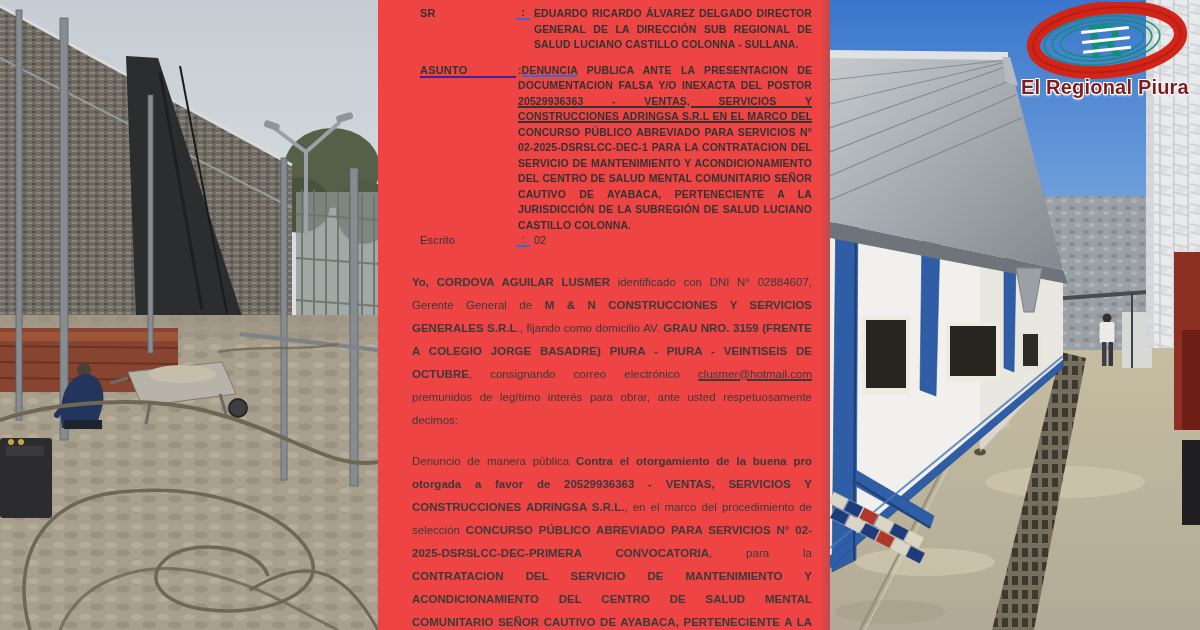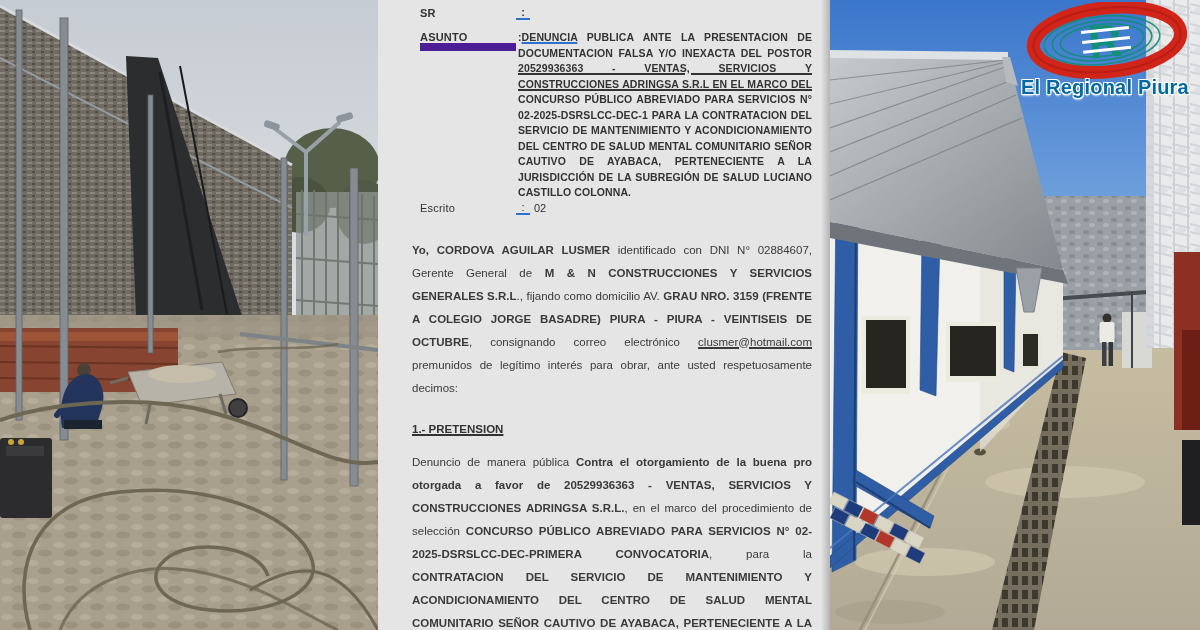--- a/index.html
+++ b/index.html
@@ -4,48 +4,48 @@
 <style>
   html,body{margin:0;padding:0;background:#222;}
   .stage{position:relative;width:1200px;height:630px;overflow:hidden;background:#fff;
          font-family:"Liberation Sans", sans-serif;}
   .photo{position:absolute;top:0;height:630px;overflow:hidden;}
   .photo svg{display:block;width:100%;height:100%;}
   .photo-left{left:0;width:378px;}
   .photo-right{left:830px;width:370px;}
 
   
-  .doc{position:absolute;left:378px;top:0;width:452px;height:630px;background:#e5e5e5;
+  .doc{position:absolute;left:378px;top:0;width:452px;height:630px;background:#ef4444;
        color:#333;overflow:hidden;z-index:5;}
   .doc::after{content:"";position:absolute;top:0;right:0;width:9px;height:100%;
        background:linear-gradient(to right,rgba(255,255,255,0),rgba(90,90,90,.35));}
   .doc-top{padding:6px 18px 0 42px;}
   .row{display:flex;align-items:flex-start;}
   .lab{flex:0 0 96px;font-weight:bold;font-size:11px;letter-spacing:.2px;padding-top:1px;}
-  .lab-underline{border-bottom:8px solid #4c1d95;margin-right:2px;}
+  .lab-underline{border-bottom:2px solid #4c1d95;margin-right:2px;}
   .sep{flex:0 0 14px;text-align:center;font-weight:bold;font-size:11px;
        border-bottom:2px solid #2e6fd0;height:12px;line-height:12px;margin-right:4px;}
   .blk{flex:1;font-weight:bold;font-size:10.5px;line-height:15.5px;text-align:justify;
        letter-spacing:.1px;}
   .colon{font-weight:bold;}
   .row-asunto{margin-top:10px;}
   .row-escrito{}
   .esc-val{font-size:11px;padding-top:1px;}
   .doc-body{padding:24px 18px 0 34px;font-size:11.5px;line-height:23px;text-align:justify;
        color:#3a3a3a;}
   .para{margin:0 0 18px 0;}
   .heading{font-size:11.5px;font-weight:bold;text-decoration:underline;
        text-decoration-thickness:1.5px;margin:2px 0 10px 0;color:#333;}
   .b{font-weight:bold;}
   .u{text-decoration:underline;text-decoration-thickness:1.5px;margin-top:10px;}
   .ub{text-decoration:underline;text-decoration-color:#2e6fd0;text-decoration-thickness:2px;margin-top:20px;}
 
   
   .logo{position:absolute;left:1012px;top:2px;width:186px;height:96px;z-index:8;text-align:center;}
-  .logo-text{margin-top:-14px;font-weight:bold;font-size:20px;color:#0369a1;letter-spacing:.2px;
+  .logo-text{margin-top:-14px;font-weight:bold;font-size:20px;color:#7f1d1d;letter-spacing:.2px;
      text-shadow:-1px -1px 0 #fff,1px -1px 0 #fff,-1px 1px 0 #fff,1px 1px 0 #fff,
                  0 2px 2px rgba(255,255,255,.8);}
 </style>
 </head>
 <body>
 
 <div class="stage">
 
   <div class="photo photo-left">
     <svg viewBox="0 0 378 630" preserveAspectRatio="none">
@@ -150,34 +150,34 @@
         <path d="M218,352 C260,344 300,352 338,344" stroke-width="2.5" opacity=".8"></path>
       </g>
     </svg>
   </div>
 
   <div class="doc">
     <div class="doc-top">
       <div class="row">
         <span class="lab">SR</span>
         <span class="sep">:</span>
+        <div class="blk"><span>EDUARDO RICARDO ÁLVAREZ DELGADO DIRECTOR GENERAL DE LA DIRECCIÓN SUB REGIONAL DE SALUD  LUCIANO CASTILLO COLONNA - SULLANA.</span></div>
       </div>
       <div class="row row-asunto">
         <span class="lab lab-underline">ASUNTO</span>
         <div class="blk"><span class="colon">:</span><span><span class="ub">DENUNCIA</span><span> PUBLICA ANTE LA PRESENTACION DE DOCUMENTACION FALSA Y/O INEXACTA DEL POSTOR </span><span class="u">20529936363 - VENTAS, SERVICIOS Y CONSTRUCCIONES ADRINGSA S.R.L EN EL MARCO DEL</span><span> CONCURSO PÚBLICO ABREVIADO PARA SERVICIOS N° 02-2025-DSRSLCC-DEC-1 PARA LA CONTRATACION DEL SERVICIO DE MANTENIMIENTO Y ACONDICIONAMIENTO DEL CENTRO DE SALUD MENTAL COMUNITARIO SEÑOR CAUTIVO DE AYABACA, PERTENECIENTE A LA JURISDICCIÓN DE LA SUBREGIÓN DE SALUD LUCIANO CASTILLO COLONNA.</span></span></div>
       </div>
       <div class="row row-escrito">
         <span class="lab" style="font-weight:normal;">Escrito</span>
         <span class="sep" style="font-weight:normal;">:</span>
         <span class="esc-val">02</span>
       </div>
     </div>
     <div class="doc-body">
       <p class="para"><span class="b">Yo, CORDOVA AGUILAR LUSMER</span><span> identificado con DNI N° 02884607, Gerente General de </span><span class="b">M &amp; N CONSTRUCCIONES Y SERVICIOS GENERALES S.R.L</span><span>., fijando como domicilio AV. </span><span class="b">GRAU NRO. 3159 (FRENTE A COLEGIO JORGE BASADRE) PIURA - PIURA - VEINTISEIS DE OCTUBRE</span><span>, consignando correo electrónico </span><span class="u">clusmer@hotmail.com</span><span> premunidos de legítimo interés para obrar, ante usted respetuosamente decimos:</span></p>
-      <h3 class="heading">1.- PRETENSION</h3>
       <p class="para"><span>Denuncio de manera pública </span><span class="b">Contra el otorgamiento de la buena pro otorgada a favor de 20529936363 - VENTAS, SERVICIOS Y CONSTRUCCIONES ADRINGSA S.R.L.</span><span>, en el marco del procedimiento de selección </span><span class="b">CONCURSO PÚBLICO ABREVIADO PARA SERVICIOS N° 02-2025-DSRSLCC-DEC-PRIMERA CONVOCATORIA</span><span>, para la </span><span class="b">CONTRATACION DEL SERVICIO DE MANTENIMIENTO Y ACONDICIONAMIENTO DEL CENTRO DE SALUD MENTAL COMUNITARIO SEÑOR CAUTIVO DE AYABACA, PERTENECIENTE A LA JURISDICCIÓN DE LA SUBREGIÓN DE SALUD LUCIANO CASTILLO COLONNA</span></p>
     </div>
   </div>
 
   <div class="photo photo-right">
     <svg viewBox="0 0 370 630" preserveAspectRatio="none">
       <defs>
         <linearGradient id="skyR" x1="0" y1="0" x2="0" y2="1">
           <stop offset="0" stop-color="#3a76cb"></stop>
             <stop offset=".55" stop-color="#6e9fdc"></stop>

